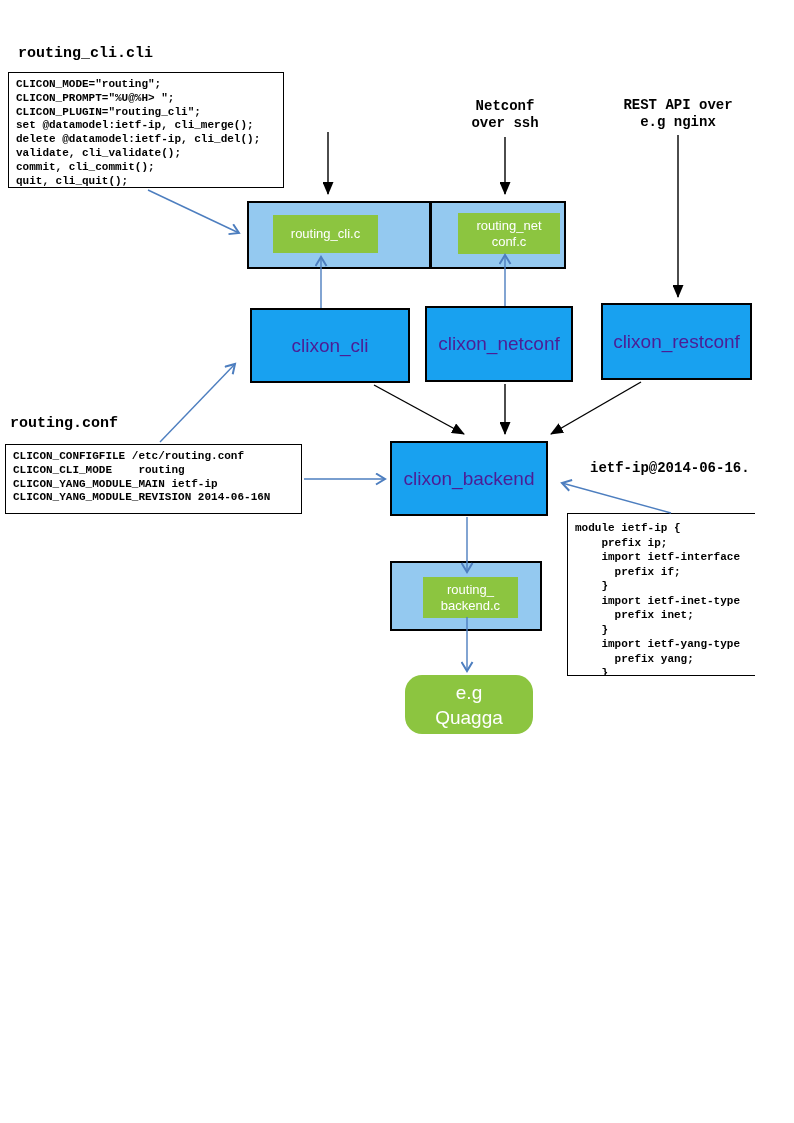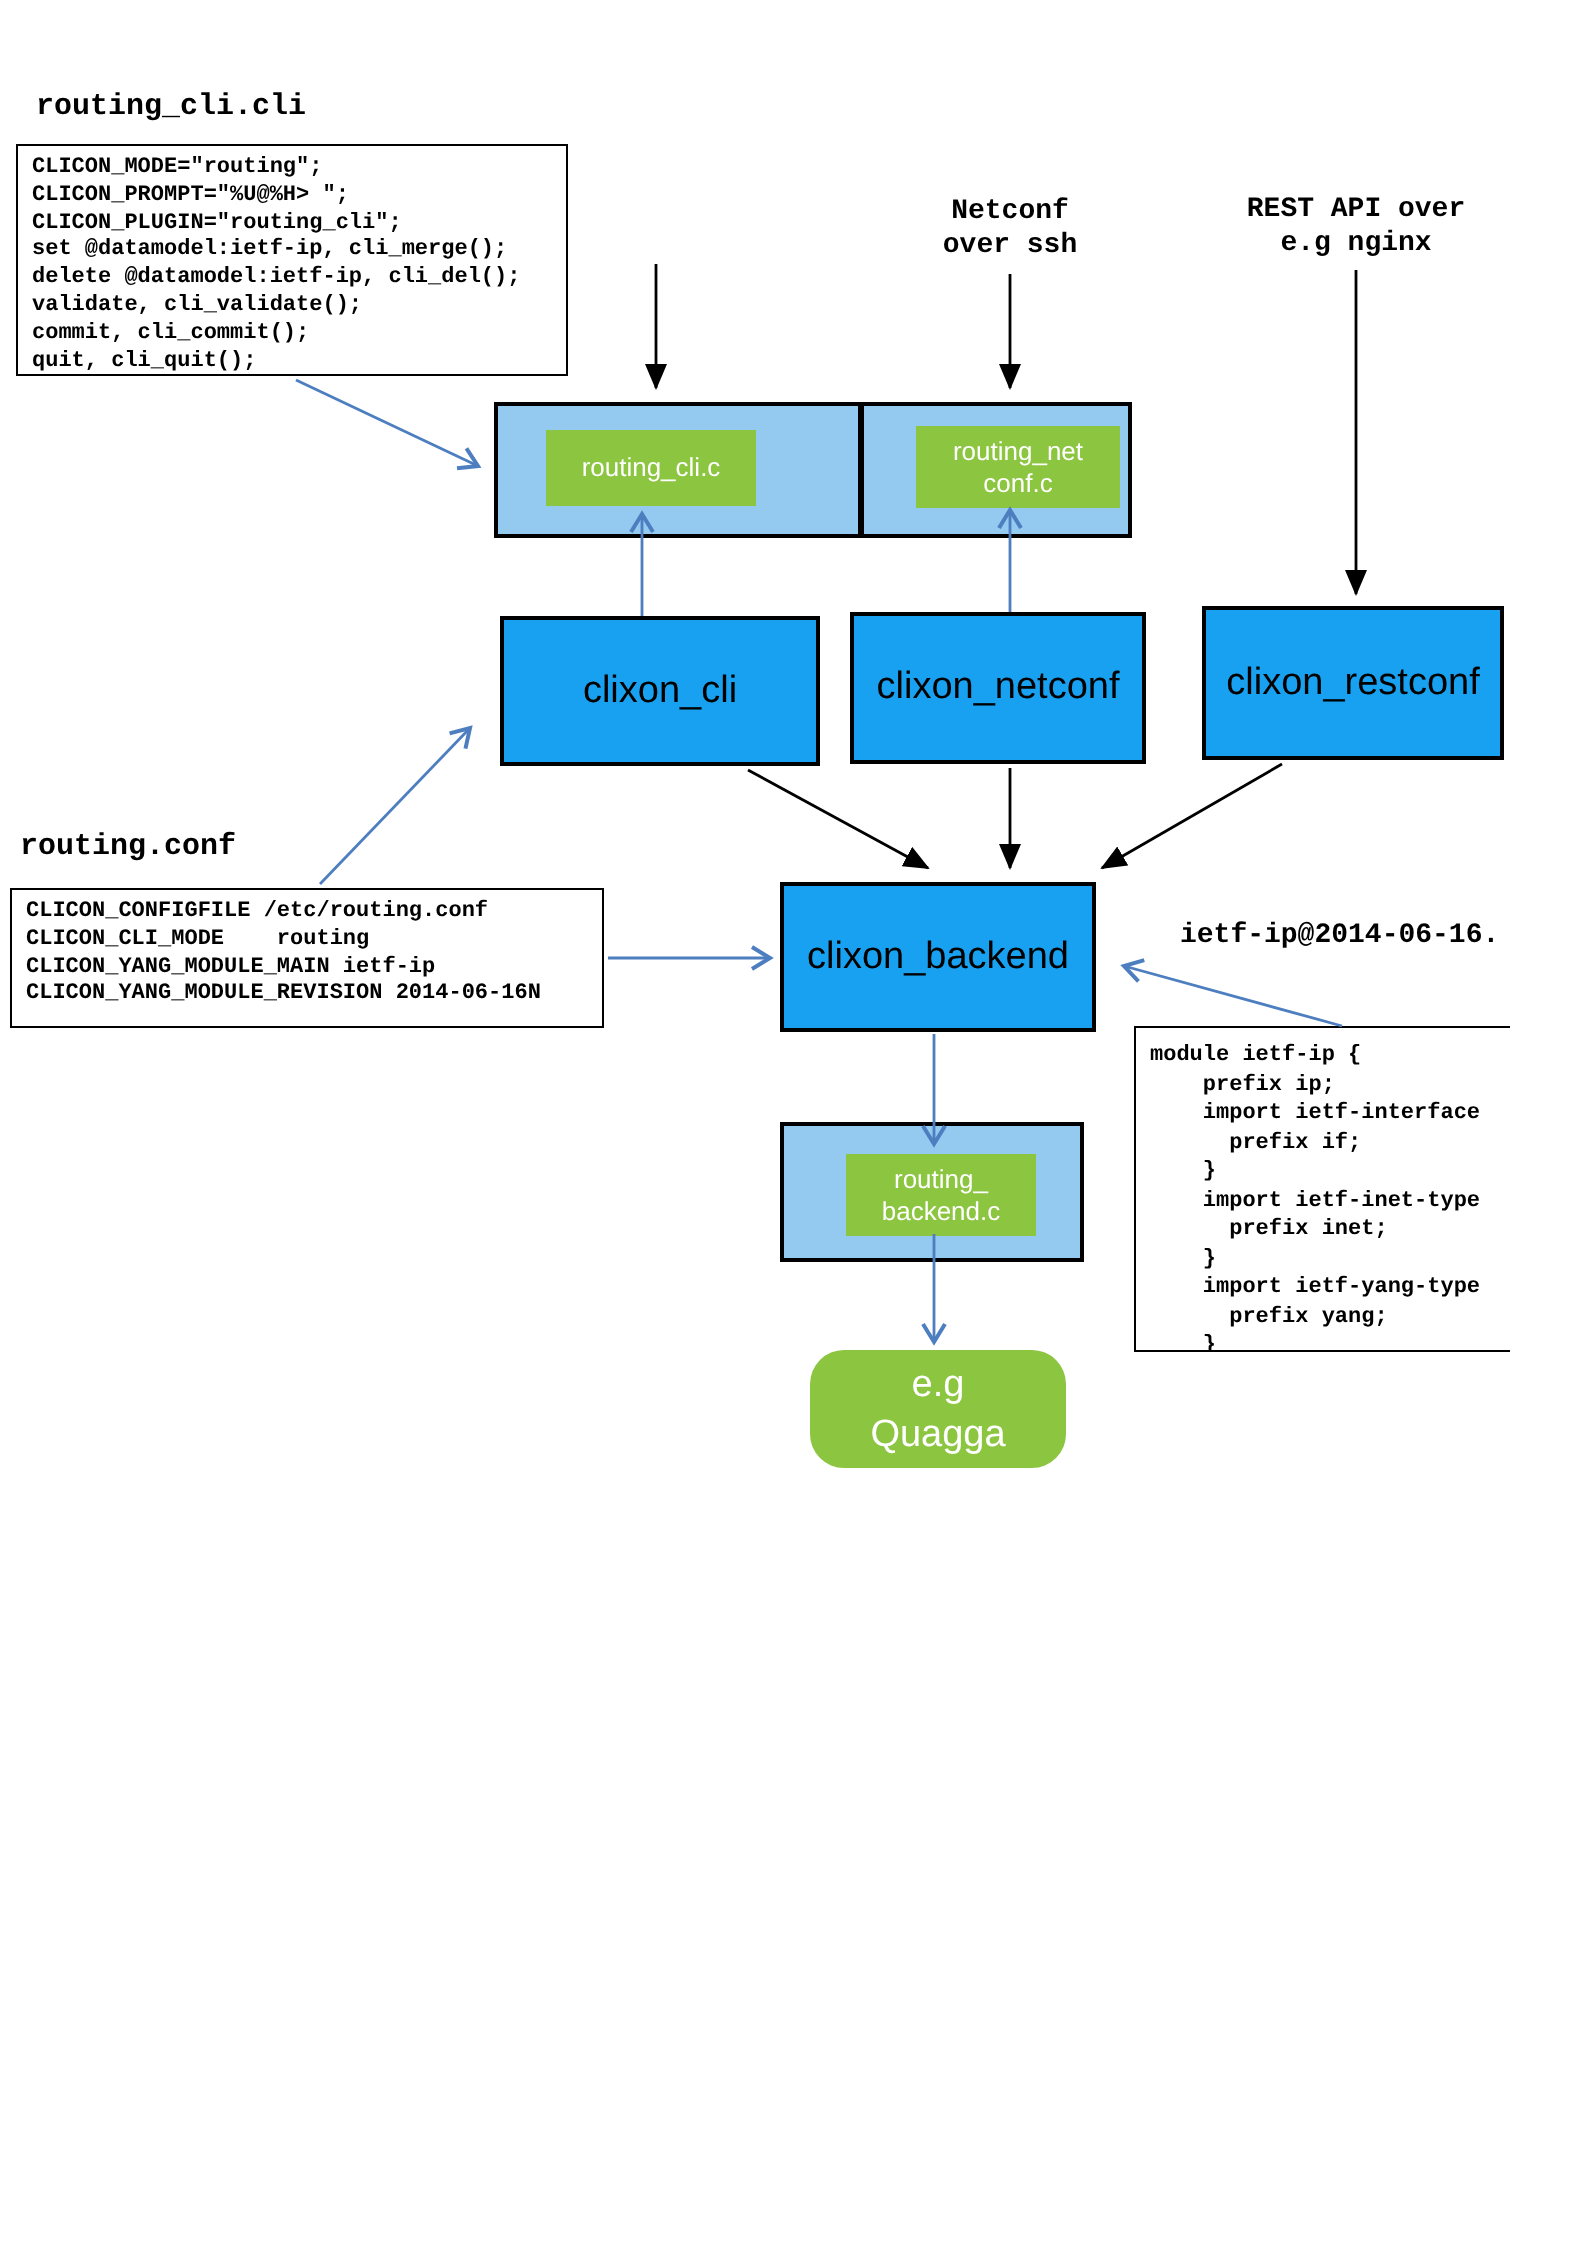--- a/index.html
+++ b/index.html
@@ -19,21 +19,21 @@
     white-space:pre;overflow:hidden;padding:5px 0 0 7px;box-sizing:border-box;
   }
   .top-label{
     position:absolute;text-align:center;
     font-family:"Liberation Mono","DejaVu Sans Mono",monospace;
     font-weight:bold;font-size:14px;line-height:17px;color:#000;white-space:pre-line;
   }
   .node{
     position:absolute;background:#18a1f0;border:2px solid #000;box-sizing:border-box;
     display:flex;align-items:center;justify-content:center;
-    color:#000000;font-size:19px;text-align:center;white-space:pre-line;line-height:24px;
+    color:#4c1d95;font-size:19px;text-align:center;white-space:pre-line;line-height:24px;
   }
   .container-box{
     position:absolute;background:#94c9f0;border:2px solid #000;box-sizing:border-box;
   }
   .plugin{
     position:absolute;background:#8cc540;display:flex;align-items:center;justify-content:center;
     color:#fff;font-size:13px;line-height:16px;text-align:center;white-space:pre-line;
   }
   .quagga{
     position:absolute;background:#8cc540;display:flex;align-items:center;justify-content:center;

